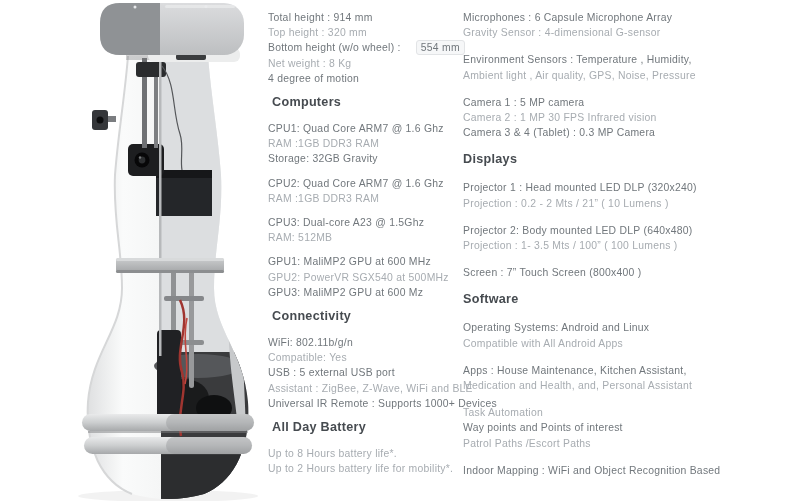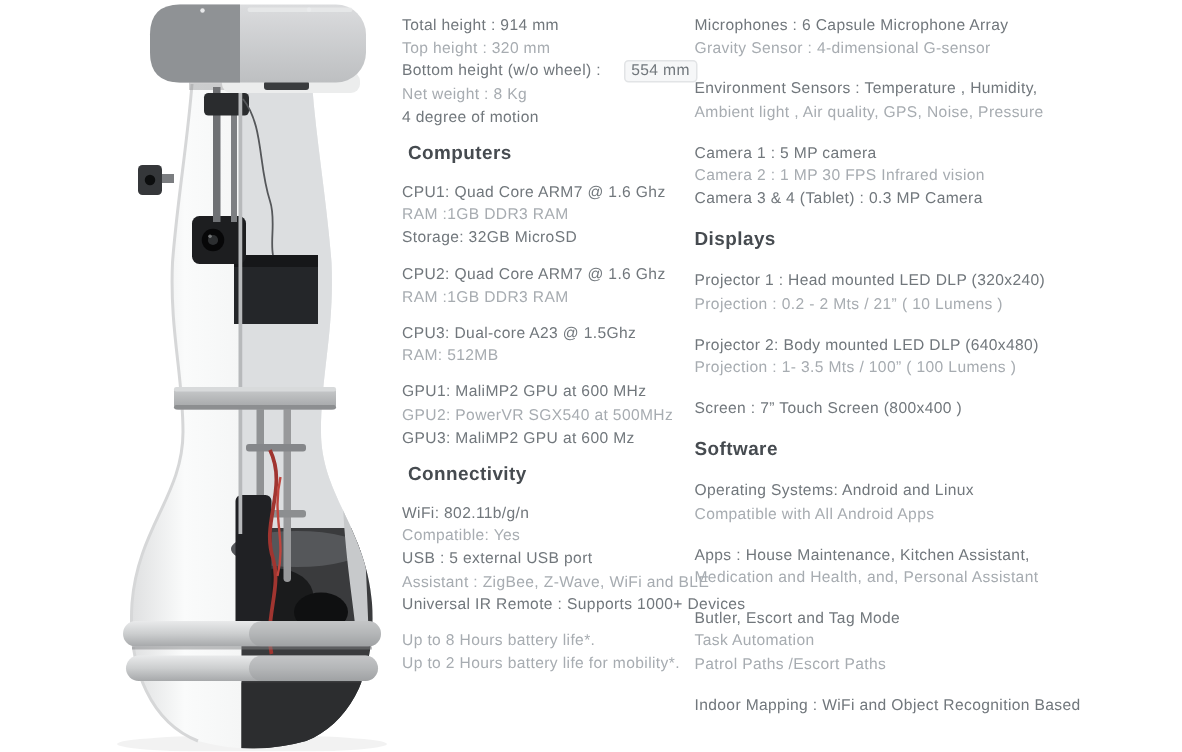--- a/index.html
+++ b/index.html
@@ -146,21 +146,21 @@
         <div class="line dark"><span>Total height :  914 mm</span></div>
         <div class="line light"><span>Top height  :  320 mm</span></div>
         <div class="line dark"><span>Bottom height (w/o wheel)  : </span><span class="badge">554 mm</span></div>
         <div class="line light"><span>Net weight  :  8 Kg</span></div>
         <div class="line dark"><span>4 degree of motion</span></div>
       </div>
       <div class="heading">Computers</div>
       <div class="group">
         <div class="line dark"><span>CPU1: Quad Core ARM7 @ 1.6 Ghz</span></div>
         <div class="line light"><span>RAM :1GB DDR3 RAM</span></div>
-        <div class="line dark"><span>Storage: 32GB MicroSD</span></div>
+        <div class="line dark"><span>Storage: 32GB Gravity</span></div>
       </div>
       <div class="group">
         <div class="line dark"><span>CPU2: Quad Core ARM7 @ 1.6 Ghz</span></div>
         <div class="line light"><span>RAM :1GB DDR3 RAM</span></div>
       </div>
       <div class="group">
         <div class="line dark"><span>CPU3: Dual-core A23 @ 1.5Ghz</span></div>
         <div class="line light"><span>RAM: 512MB</span></div>
       </div>
       <div class="group">
@@ -169,20 +169,21 @@
         <div class="line dark"><span>GPU3: MaliMP2 GPU at 600 Mz</span></div>
       </div>
       <div class="heading">Connectivity</div>
       <div class="group">
         <div class="line dark"><span>WiFi: 802.11b/g/n</span></div>
         <div class="line light"><span>Compatible: Yes</span></div>
         <div class="line dark"><span>USB  :  5 external USB port</span></div>
         <div class="line light"><span>Assistant : ZigBee, Z-Wave, WiFi and BLE</span></div>
         <div class="line dark"><span>Universal IR Remote : Supports 1000+ Devices</span></div>
       </div>
+      <div class="heading">All Day Battery</div>
       <div class="group">
         <div class="line light"><span>Up to 8 Hours battery life*.</span></div>
         <div class="line light"><span>Up to 2 Hours battery life for mobility*.</span></div>
       </div>
     </div>
   <div class="col col2" id="col-1">
       <div class="group">
         <div class="line dark"><span>Microphones  :  6 Capsule Microphone Array</span></div>
         <div class="line light"><span>Gravity Sensor  :  4-dimensional  G-sensor</span></div>
       </div>
@@ -210,22 +211,22 @@
       <div class="heading">Software</div>
       <div class="group">
         <div class="line dark"><span>Operating Systems:  Android and Linux</span></div>
         <div class="line light"><span>Compatible with All Android Apps</span></div>
       </div>
       <div class="group">
         <div class="line dark"><span>Apps : House Maintenance, Kitchen Assistant,</span></div>
         <div class="line light"><span>Medication and Health, and, Personal Assistant</span></div>
       </div>
       <div class="group">
-        <div class="line dark"><span>Butler, Escort and Tag Mode</span></div>
         <div class="line light"><span>Task Automation</span></div>
+        <div class="line dark"><span>Way points and Points of interest</span></div>
         <div class="line light"><span>Patrol Paths /Escort Paths</span></div>
       </div>
       <div class="group">
         <div class="line dark"><span>Indoor Mapping : WiFi and Object Recognition Based</span></div>
       </div>
     </div>
 
 </div>
 
 </body></html>

